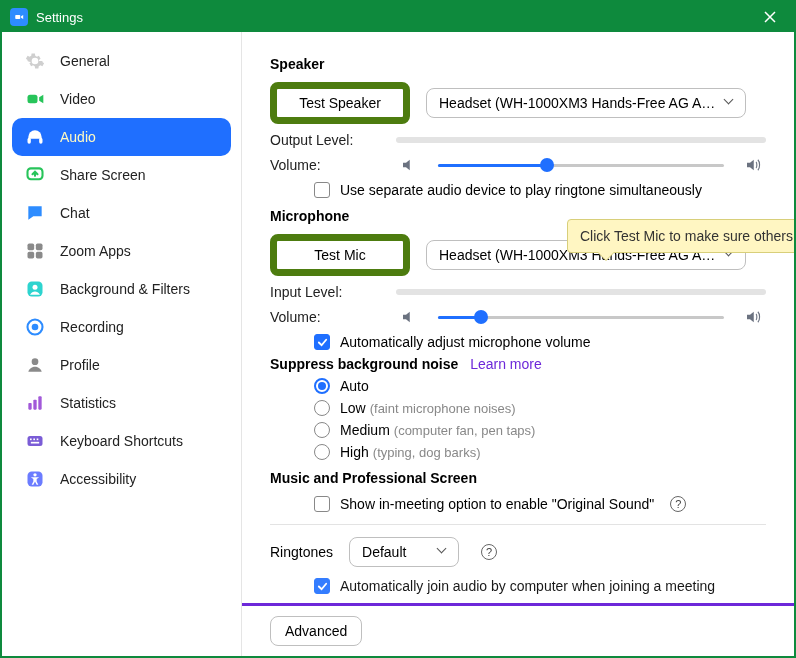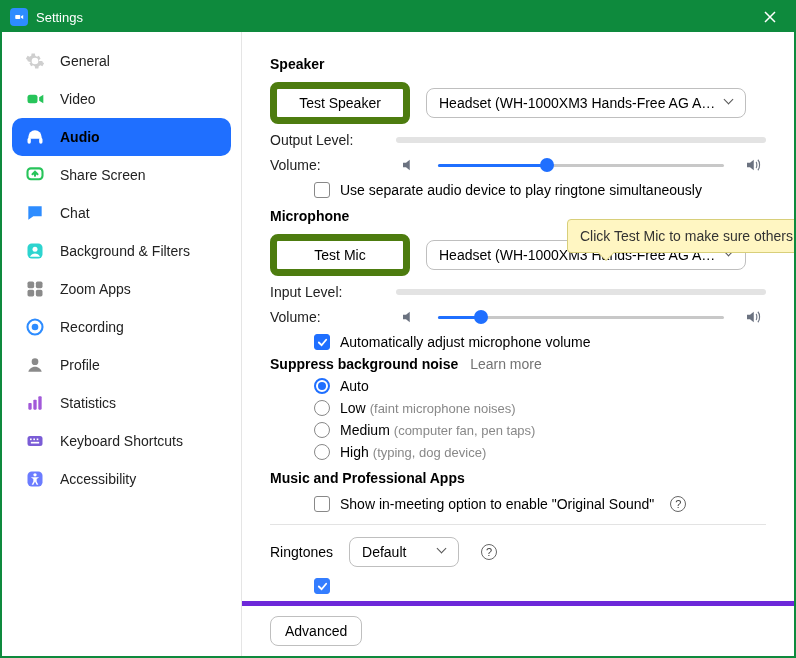--- a/index.html
+++ b/index.html
@@ -65,22 +65,22 @@
     color: #222;
   }
   .side-item .icon-wrap {
     width: 22px; height: 22px;
     display: flex; align-items: center; justify-content: center;
     margin-right: 14px;
   }
   .side-item .label { font-size: 14px; }
   .side-item.active {
     background: #1f6fff;
-    color: #000000;
-    font-weight: 700;
+    color: #fef9c3;
+    font-weight: 400;
   }
   .main {
     flex: 1;
     padding: 18px 28px 0 28px;
     overflow: hidden;
     position: relative;
   }
   .section-title {
     font-weight: 700;
     margin: 6px 0 10px 0;
@@ -200,37 +200,37 @@
     flex-shrink: 0;
   }
   .radio.checked { border-color: #1f6fff; border-width: 2px;}
   .radio.checked::after {
     content: "";
     width: 8px; height: 8px;
     background: #1f6fff;
     border-radius: 50%;
   }
   .hint { color: #888; font-size: 13px; margin-left: 4px;}
-  .link { color: #737373; cursor: pointer; margin-left: 8px;}
+  .link { color: #6d28d9; cursor: pointer; margin-left: 8px;}
   .help-circle {
     width: 16px; height: 16px;
     border: 1.2px solid #666;
     border-radius: 50%;
     display: inline-flex;
     align-items: center; justify-content: center;
     font-size: 11px;
     color: #444;
     cursor: pointer;
     margin-left: 6px;
   }
   .divider { border-top: 1px solid #e3e3e3; margin: 12px 0; }
   .footer {
     position: absolute;
     left: 0; right: 0; bottom: 0;
-    border-top: 5px solid #6d28d9;
+    border-top: 3px solid #6d28d9;
     background: #fff;
     padding: 10px 28px;
   }
   .adv-btn {
     border: 1px solid #bfbfbf;
     border-radius: 8px;
     padding: 6px 14px;
     background: #fff;
     cursor: pointer;
     display: inline-block;
@@ -329,38 +329,38 @@
       <div class="side-item">
         <span class="icon-wrap">
             <svg width="20" height="20" viewBox="0 0 24 24" fill="#2d8cff">
               <path d="M4 4h16v12H10l-6 4V4z"></path>
             </svg>
           </span>
         <span class="label">Chat</span>
       </div>
       <div class="side-item">
         <span class="icon-wrap">
-            <svg width="20" height="20" viewBox="0 0 24 24" fill="#2dd4cf">
-              <rect x="3" y="3" width="18" height="18" rx="5"></rect>
-              <circle cx="12" cy="10" r="3" fill="#fff"></circle>
-              <path d="M6 19c1.5-3 4-4 6-4s4.5 1 6 4" fill="#fff"></path>
-            </svg>
-          </span>
-        <span class="label">Background &amp; Filters</span>
-      </div>
-      <div class="side-item">
-        <span class="icon-wrap">
             <svg width="20" height="20" viewBox="0 0 24 24" fill="#8a8a8a">
               <rect x="3" y="3" width="8" height="8" rx="2"></rect>
               <rect x="13" y="3" width="8" height="8" rx="2"></rect>
               <rect x="3" y="13" width="8" height="8" rx="2"></rect>
               <rect x="13" y="13" width="8" height="8" rx="2"></rect>
             </svg>
           </span>
         <span class="label">Zoom Apps</span>
+      </div>
+      <div class="side-item">
+        <span class="icon-wrap">
+            <svg width="20" height="20" viewBox="0 0 24 24" fill="#2dd4cf">
+              <rect x="3" y="3" width="18" height="18" rx="5"></rect>
+              <circle cx="12" cy="10" r="3" fill="#fff"></circle>
+              <path d="M6 19c1.5-3 4-4 6-4s4.5 1 6 4" fill="#fff"></path>
+            </svg>
+          </span>
+        <span class="label">Background &amp; Filters</span>
       </div>
       <div class="side-item">
         <span class="icon-wrap">
             <svg width="20" height="20" viewBox="0 0 24 24">
               <circle cx="12" cy="12" r="9" fill="none" stroke="#2d8cff" stroke-width="2.5"></circle>
               <circle cx="12" cy="12" r="4" fill="#2d8cff"></circle>
             </svg>
           </span>
         <span class="label">Recording</span>
       </div>
@@ -515,25 +515,25 @@
         <span class="radio"></span>
         <span class="radio-label">
             <span>Medium</span>
             <span class="hint">(computer fan, pen taps)</span>
           </span>
       </div>
       <div class="checkbox-row">
         <span class="radio"></span>
         <span class="radio-label">
             <span>High</span>
-            <span class="hint">(typing, dog device)</span>
-          </span>
-      </div>
-
-      <div class="section-title" style="margin-top:10px">Music and Professional Apps</div>
+            <span class="hint">(typing, dog barks)</span>
+          </span>
+      </div>
+
+      <div class="section-title" style="margin-top:10px">Music and Professional Screen</div>
       <div class="checkbox-row">
         <span class="checkbox"></span>
         <span>Show in-meeting option to enable "Original Sound"</span>
         <span class="help-circle">?</span>
       </div>
 
       <div class="divider"></div>
 
       <div class="row" style="margin-bottom:11px">
         <span>Ringtones</span>
@@ -543,20 +543,21 @@
         </div>
         <span class="help-circle">?</span>
       </div>
 
       <div class="checkbox-row" style="opacity:0.9">
         <span class="checkbox checked">
           <svg width="11" height="11" viewBox="0 0 12 12">
               <path d="M2 6 L5 9 L10 3" stroke="#fff" stroke-width="2" fill="none" stroke-linecap="round"></path>
             </svg>
         </span>
+        <span>Automatically join audio by computer when joining a meeting</span>
       </div>
 
       <div class="footer">
         <span class="adv-btn">Advanced</span>
       </div>
     </div>
   </div>
 </div>
 
 </body></html>

